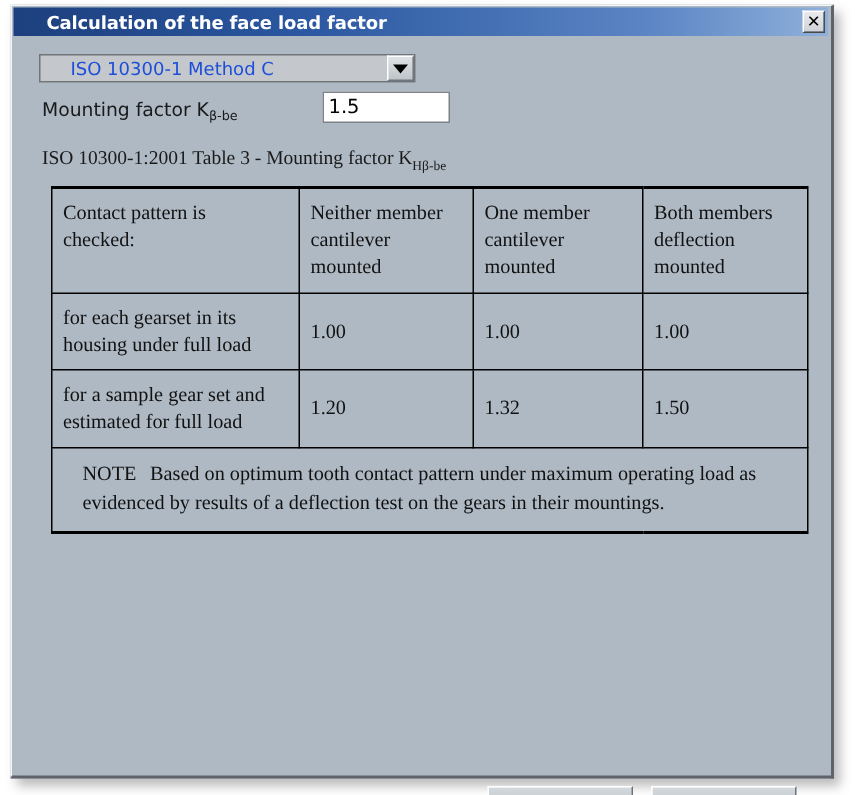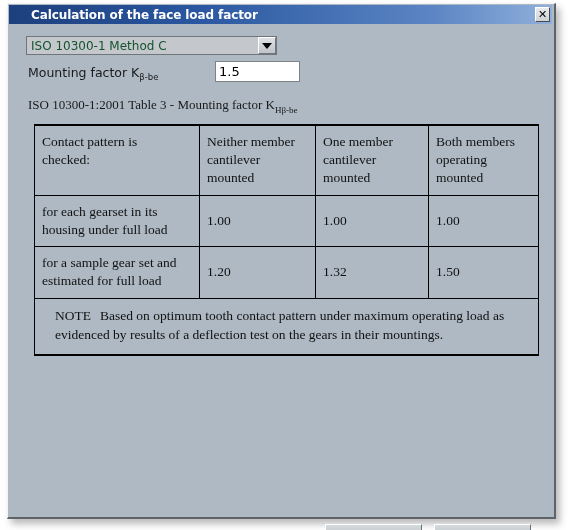--- a/index.html
+++ b/index.html
@@ -95,22 +95,22 @@
     background: #c4c8cc;
     border: 1px solid #6f7579;
     box-sizing: border-box;
     display: flex;
     align-items: center;
     cursor: default;
   }
   #method-value {
     flex: 1;
     font-size: 12px;
-    color: #14532d;
-    padding-left: 4px;
+    color: #1d4ed8;
+    padding-left: 20px;
     white-space: nowrap;
     overflow: hidden;
     font-family: "DejaVu Sans", sans-serif;
   }
   #combo-arrow-box {
     width: 18px;
     height: 17px;
     background: linear-gradient(to bottom, #dfe2e5 0%, #bfc4c9 100%);
     border-left: 1px solid #ffffff;
     border-top: 1px solid #ffffff;
@@ -285,21 +285,21 @@
         <col style="width:165px">
         <col style="width:116px">
         <col style="width:113px">
         <col style="width:110px">
       </colgroup>
       <tbody>
         <tr>
           <td>Contact pattern is checked:</td>
           <td>Neither member cantilever mounted</td>
           <td>One member cantilever mounted</td>
-          <td>Both members operating mounted</td>
+          <td>Both members deflection mounted</td>
         </tr>
         <tr>
           <td>for each gearset in its housing under full load</td>
           <td class="num">1.00</td>
           <td class="num">1.00</td>
           <td class="num">1.00</td>
         </tr>
         <tr>
           <td>for a sample gear set and estimated for full load</td>
           <td class="num">1.20</td>

